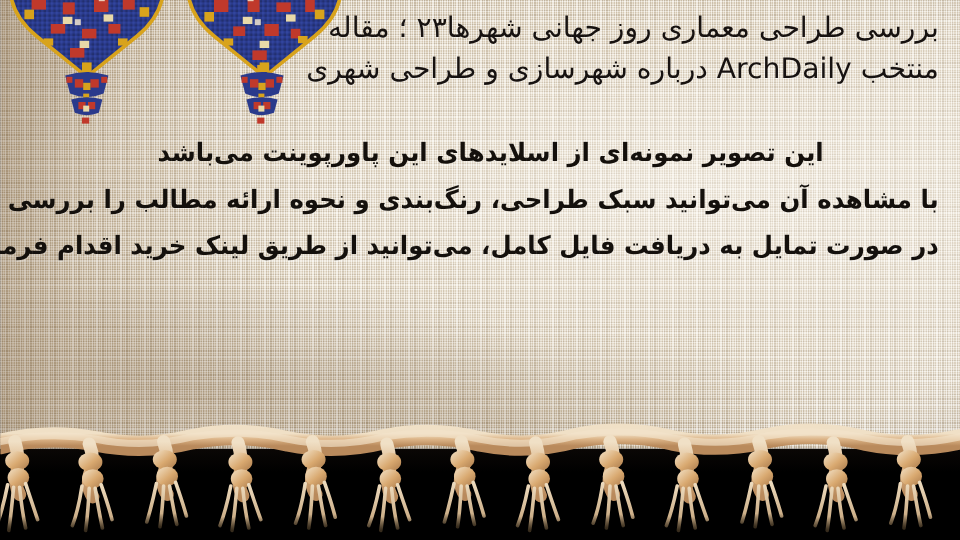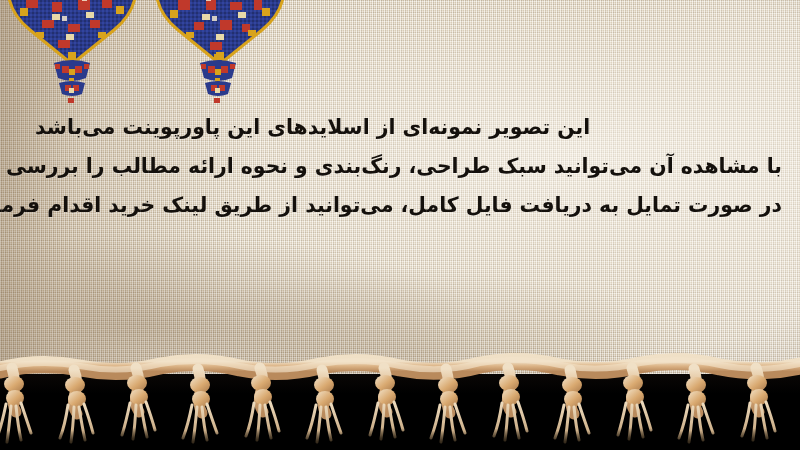--- a/index.html
+++ b/index.html
@@ -74,21 +74,21 @@
     line-height:34px;
     font-weight:400;
     color:#171210;
     text-shadow:0 1px 0 rgba(255,255,255,.28);
     letter-spacing:0px;
   }
   .body-block{
     position:absolute;
     right:18px; top:108px;
     width:770px;
-    text-align:left;
+    text-align:center;
     direction:rtl;
   }
   .body-line{
     font-size:21px;
     line-height:39px;
     font-weight:700;
     color:#14100c;
     white-space:nowrap;
     text-shadow:0 1px 0 rgba(255,255,255,.22);
     transform:scaleX(.97);
@@ -277,20 +277,24 @@
           <path d="M13,29 Q26,25 39,29 L36,40 Q26,44 16,40 Z" fill="#2a3a8c"></path>
           <rect x="19" y="31" width="6" height="6" fill="#c0392b"></rect>
           <rect x="27" y="31" width="6" height="6" fill="#c0392b"></rect>
           <rect x="23" y="34" width="5" height="5" fill="#e8d9a8"></rect>
         </g>
         <rect x="22" y="44" width="6" height="5" fill="#c0392b"></rect>
       </svg>
     </div>
   </div>
 
+  <div class="title">
+    <div>بررسی طراحی معماری روز جهانی شهرها۲۳ ؛ مقاله</div>
+    <div>منتخب ArchDaily درباره شهرسازی و طراحی شهری</div>
+  </div>
 
   <div class="body-block">
     <div class="body-line">این تصویر نمونه‌ای از اسلایدهای این پاورپوینت می‌باشد</div>
     <div class="body-line">با مشاهده آن می‌توانید سبک طراحی، رنگ‌بندی و نحوه ارائه مطالب را بررسی نمایید</div>
     <div class="body-line">در صورت تمایل به دریافت فایل کامل، می‌توانید از طریق لینک خرید اقدام فرمایید</div>
   </div>
 
   <div class="darkband"></div>
 
   <div class="fringe-layer">

